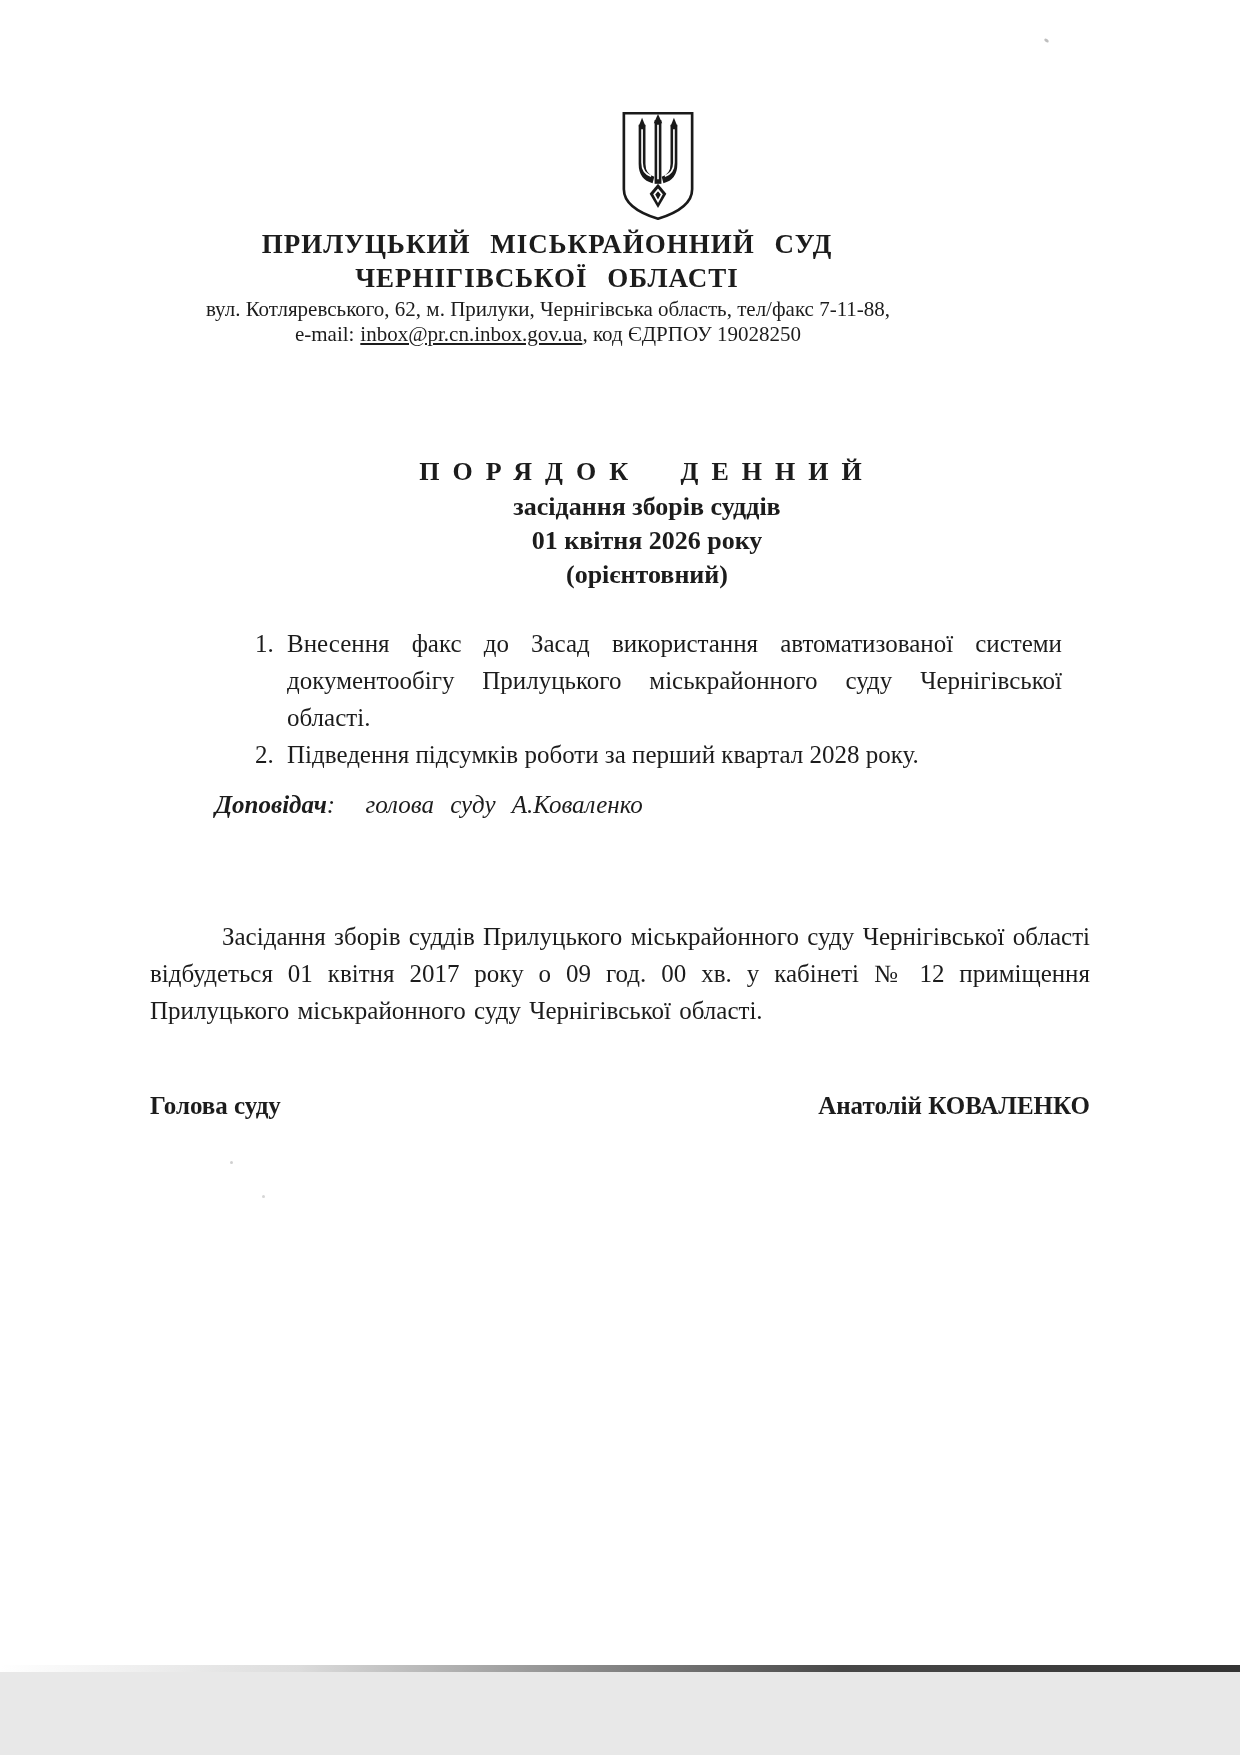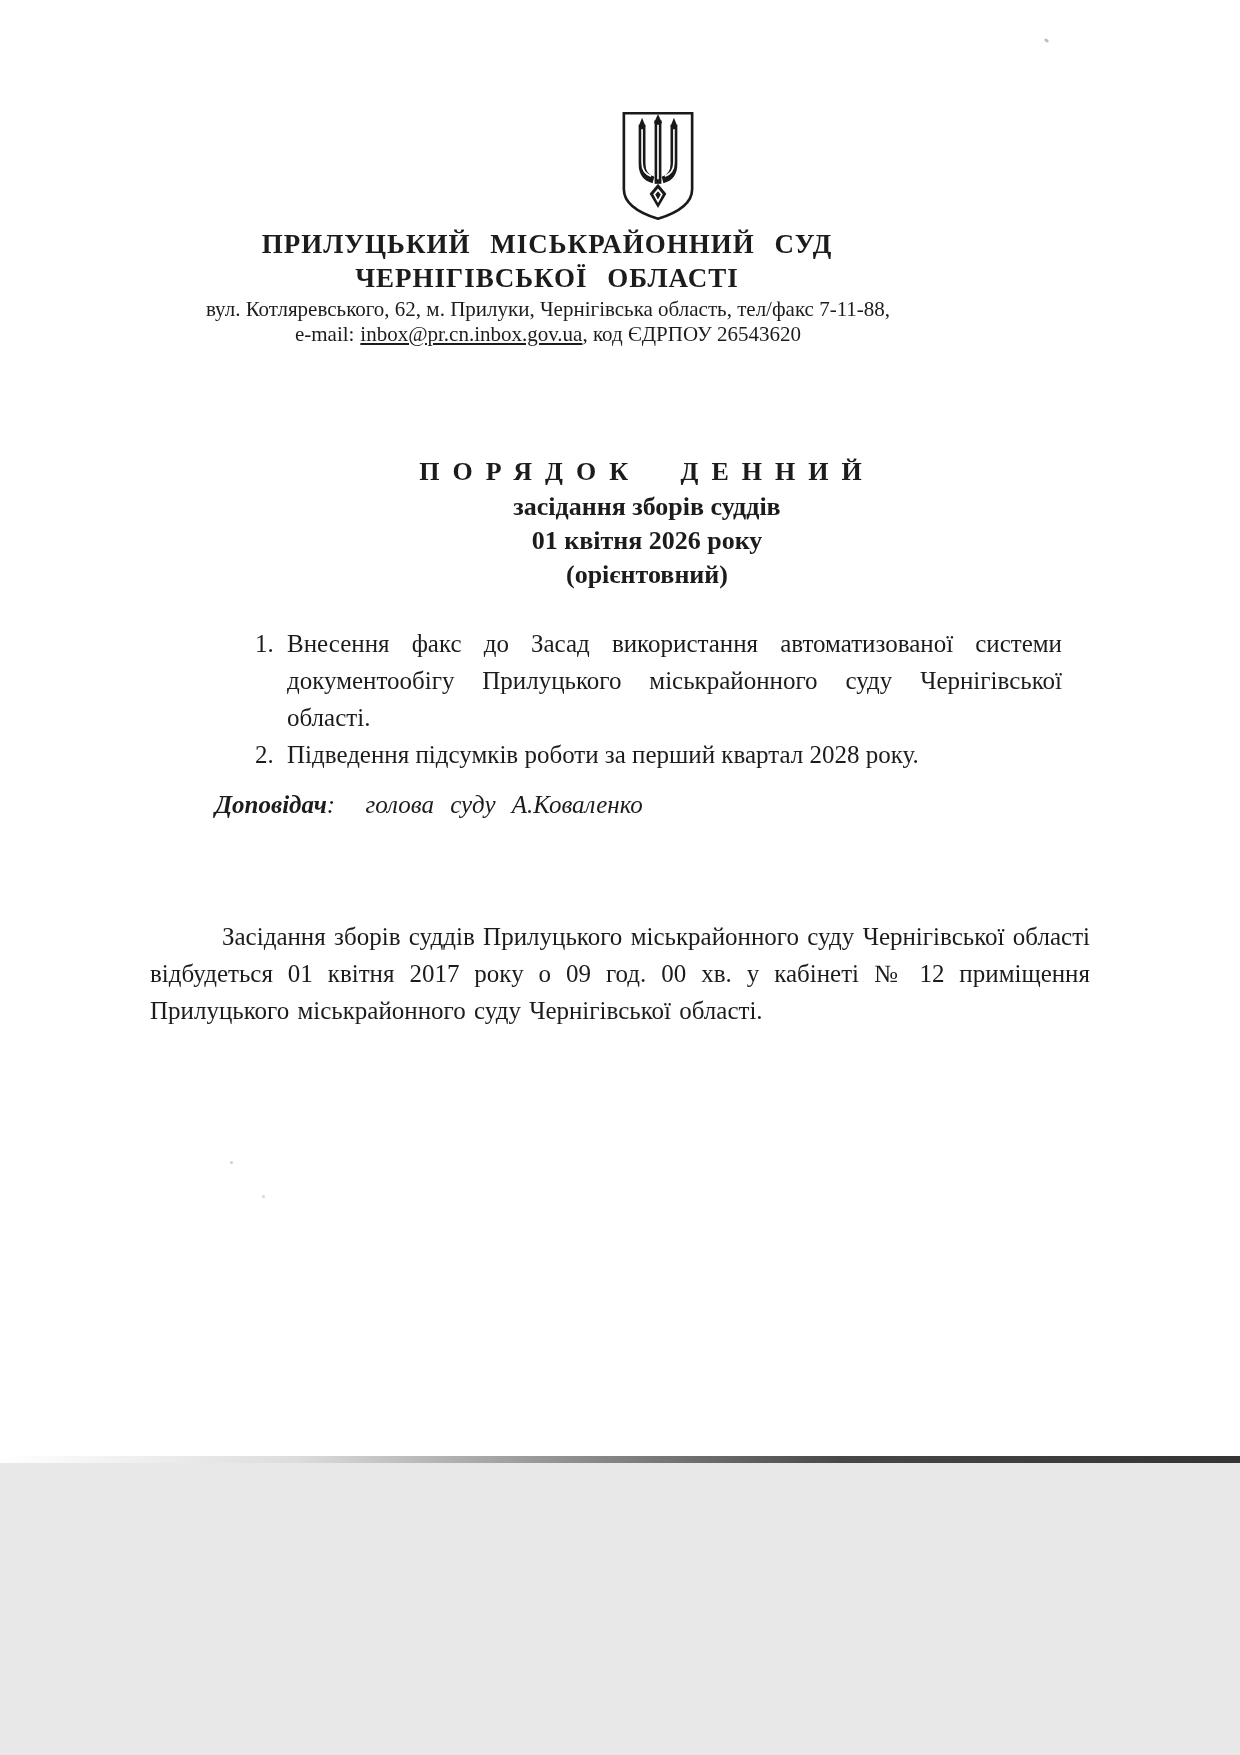--- a/index.html
+++ b/index.html
@@ -1,18 +1,18 @@
 <!DOCTYPE html>
 <html><head>
 <meta charset="utf-8">
 <style>
   html,body{margin:0;padding:0;background:#e8e8e8;}
   .page{
     position:relative;
-    width:1240px;height:1463px;
+    width:1240px;height:1672px;
     margin:0 auto;
     background:#ffffff;
     font-family:"Liberation Serif","DejaVu Serif",serif;
     color:#1c1c1c;
     overflow:hidden;
     box-sizing:border-box;
     padding-top:111px;
   }
   
   .letterhead{text-align:center;}
@@ -100,21 +100,21 @@
           <path d="M29 24 V68 Q29 82 41 86"></path>
           <path d="M71 24 V68 Q71 82 59 86"></path>
           <path d="M50 104 L55 110 L50 119 L45 110 Z"></path>
         </g>
       </svg>
     </div>
     <div class="court-name l1">ПРИЛУЦЬКИЙ МІСЬКРАЙОННИЙ СУД</div>
     <div class="court-name l2">ЧЕРНІГІВСЬКОЇ ОБЛАСТІ</div>
     <div class="addr first">вул. Котляревського, 62, м. Прилуки, Чернігівська область, тел/факс 7-11-88,</div>
     <div class="addr">
-      <span>e-mail:</span><span class="email">inbox@pr.cn.inbox.gov.ua</span><span>, код ЄДРПОУ 26543620</span>
+      <span>e-mail:</span><span class="email">inbox@pr.cn.inbox.gov.ua</span><span>, код ЄДРПОУ 19028250</span>
     </div>
   </header>
 
   <section class="title-block">
     <div class="doc-title">ПОРЯДОК ДЕННИЙ</div>
     <div class="doc-sub">засідання зборів суддів</div>
     <div class="doc-sub">01 квітня 2026 року</div>
     <div class="doc-sub">(орієнтовний)</div>
   </section>
 
@@ -129,15 +129,19 @@
     </li>
   </ol>
 
   <div class="speaker-line">
     <span class="speaker-label">Доповідач</span><span>:</span>
     <span class="speaker-value">голова суду А.Коваленко</span>
   </div>
 
   <p class="body-par">Засідання зборів суддів Прилуцького міськрайонного суду Чернігівської області відбудеться 01 квітня 2017 року о 09 год. 00 хв. у кабінеті № 12 приміщення Прилуцького міськрайонного суду Чернігівської області.</p>
 
+  <div class="sig-row">
+    <span>Голова суду</span>
+    <span>Анатолій КОВАЛЕНКО</span>
+  </div>
 
   <div class="scan-bottom-line"></div>
 </div>
 
 </body></html>

